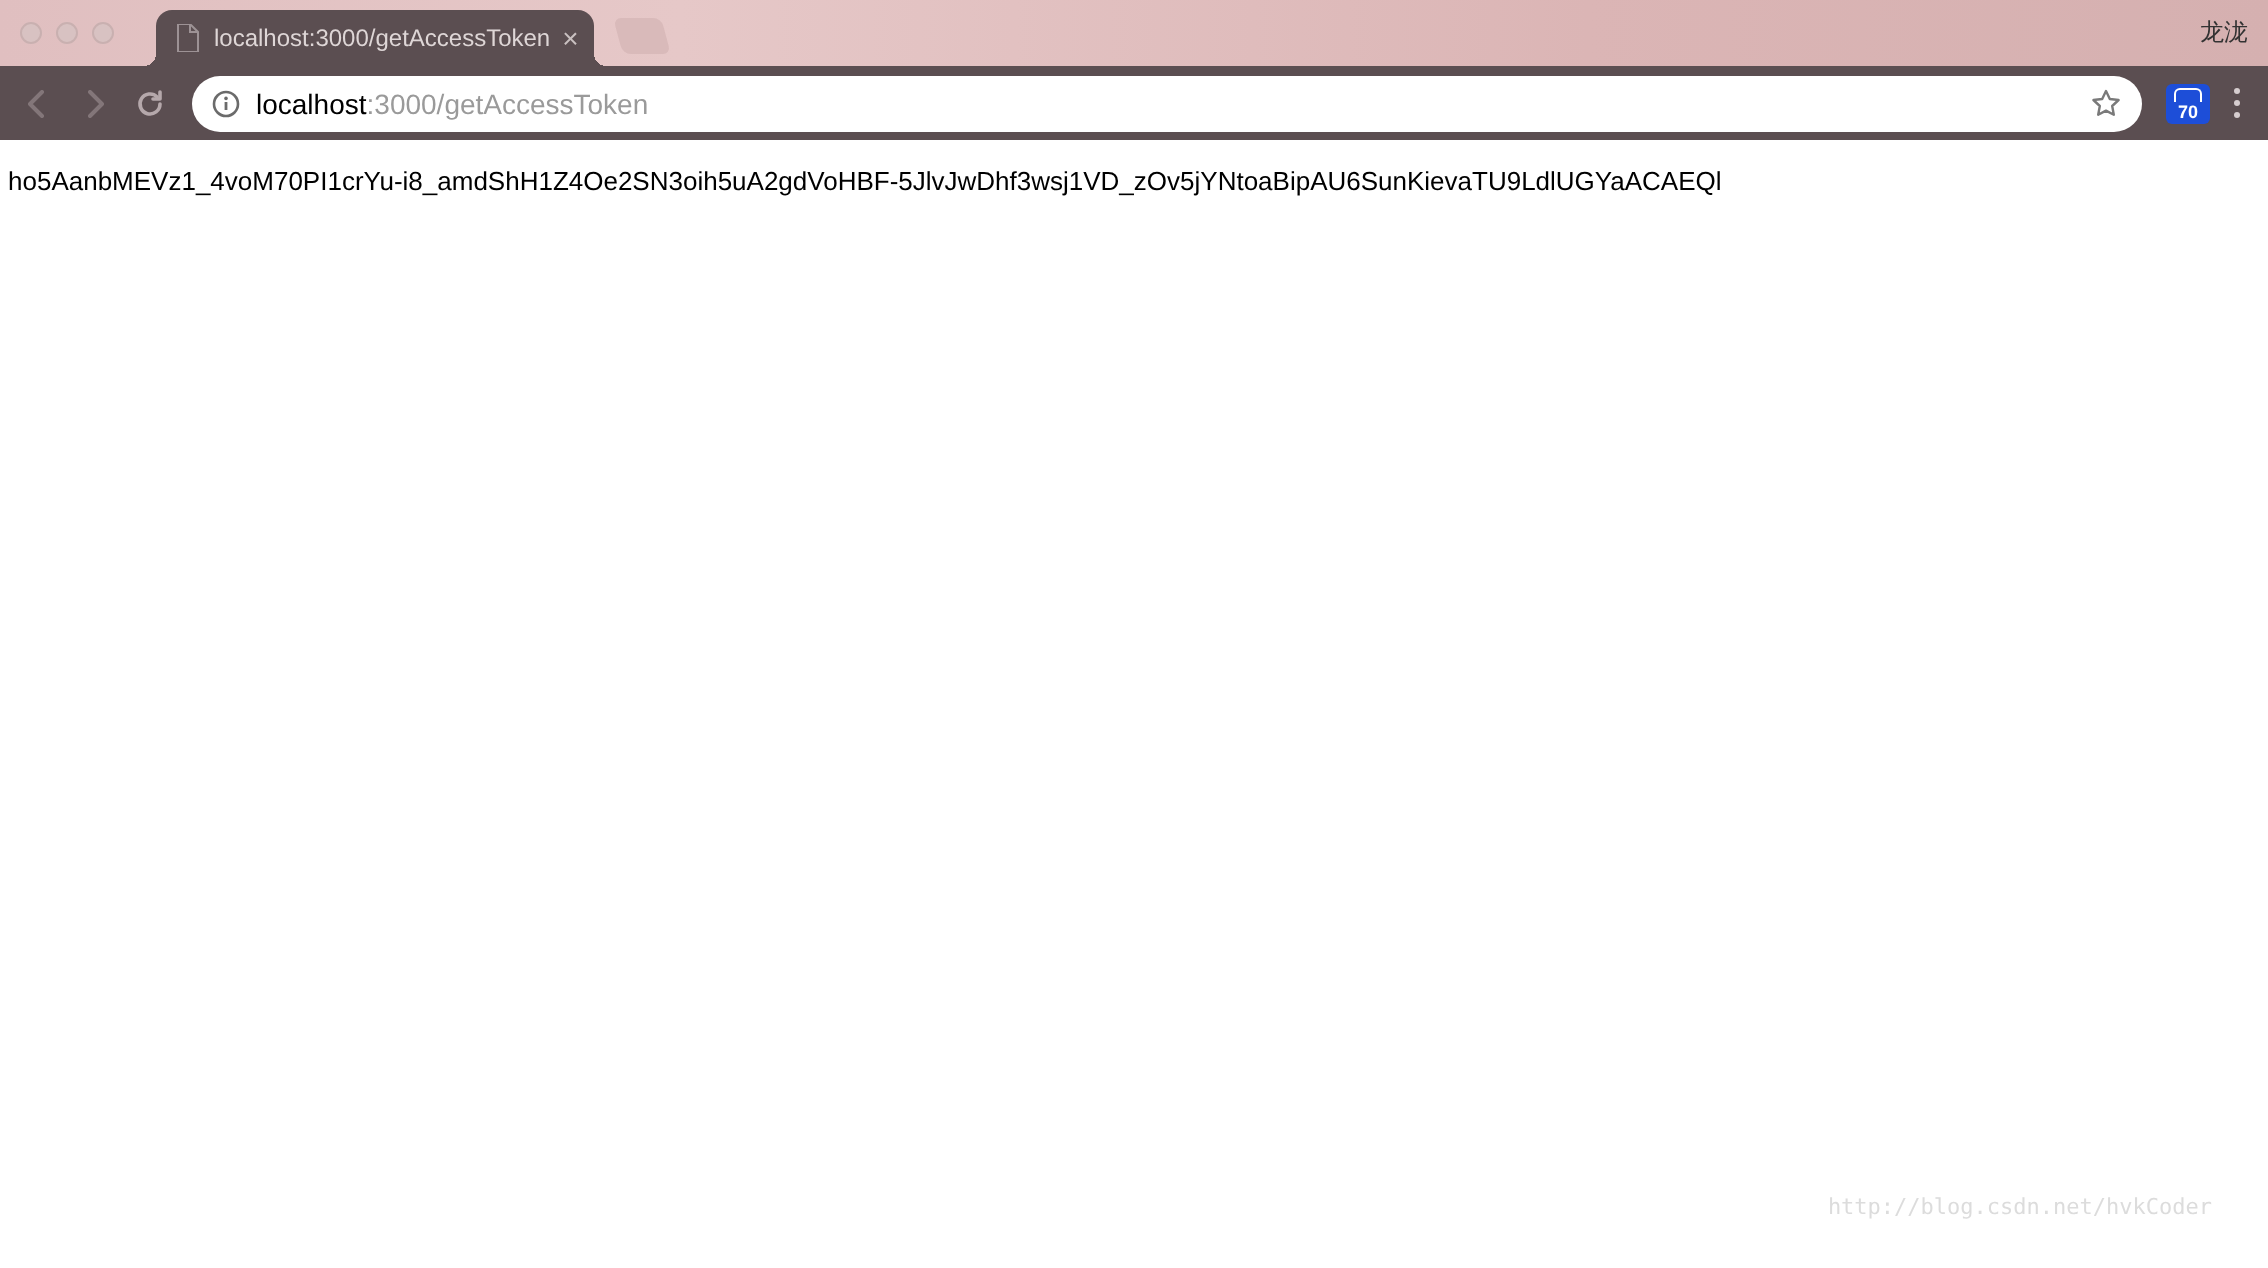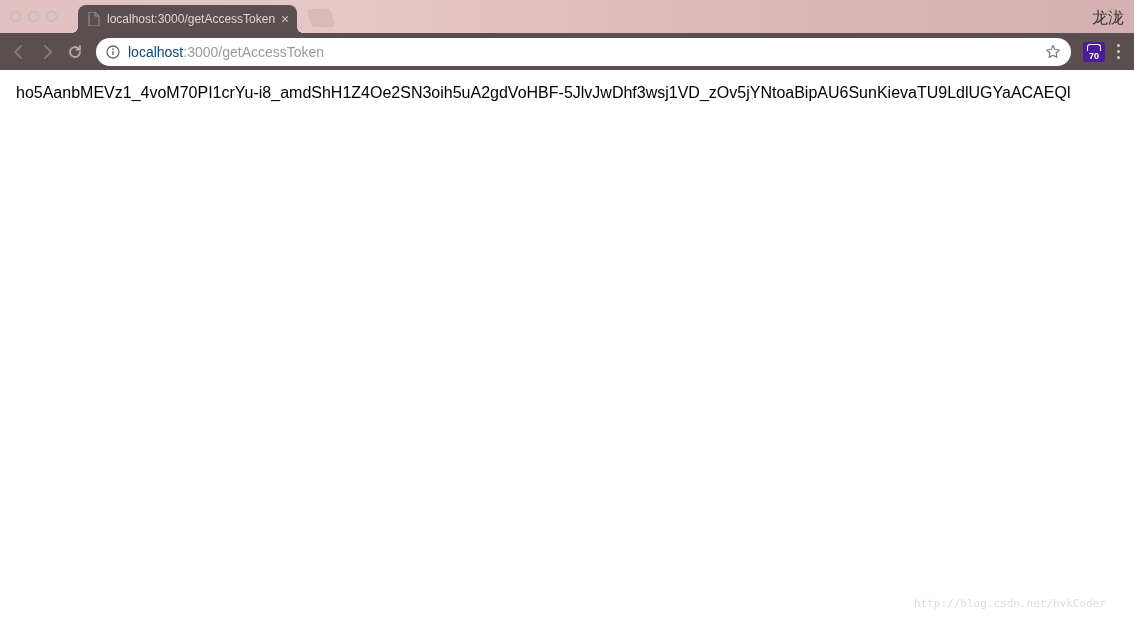--- a/index.html
+++ b/index.html
@@ -107,21 +107,21 @@
       opacity: 0.6;
       transform: skewX(15deg);
       align-self: center;
       margin-bottom: 3px;
     }
 
     .user-label {
       position: absolute;
       right: 10px;
       top: 8px;
-      font-size: 16px;
+      font-size: 12px;
       color: #333;
     }
 
     .toolbar {
       height: 37px;
       background: #5b4e51;
       display: flex;
       align-items: center;
       padding: 0 8px;
       gap: 6px;
@@ -156,33 +156,33 @@
       align-items: center;
     }
 
     .url-text {
       flex: 1;
       font-size: 14px;
       color: #9a9a9a;
       white-space: nowrap;
       overflow: hidden;
     }
-    .url-text .host { color: #0c4a6e; }
+    .url-text .host { color: #000000; }
 
     .star-btn {
       color: #7a7a7a;
       display: flex;
       align-items: center;
       cursor: pointer;
     }
 
     .ext-badge {
       width: 22px;
       height: 20px;
-      background: #4c1d95;
+      background: #1d4ed8;
       border-radius: 3px;
       display: flex;
       align-items: flex-end;
       justify-content: center;
       color: #fff;
       font-size: 9px;
       font-weight: bold;
       padding-bottom: 1px;
       cursor: pointer;
       margin-left: 2px;
@@ -207,22 +207,22 @@
     }
     .menu-btn span {
       width: 3px;
       height: 3px;
       background: #d6cdcf;
       border-radius: 50%;
     }
 
     .page-content {
       background: #ffffff;
-      padding: 12px 16px;
-      font-size: 16px;
+      padding: 12px 4px;
+      font-size: 13px;
       color: #000;
       font-family: -apple-system, Arial, sans-serif;
       word-break: break-all;
       line-height: 1.4;
     }
 
     .watermark {
       position: absolute;
       right: 28px;
       bottom: 24px;

